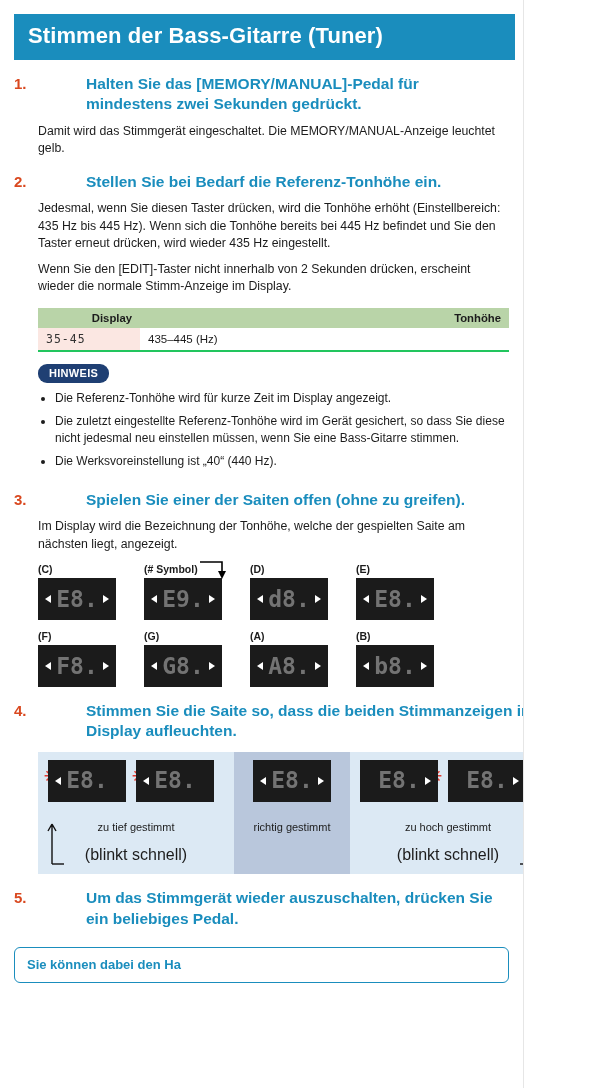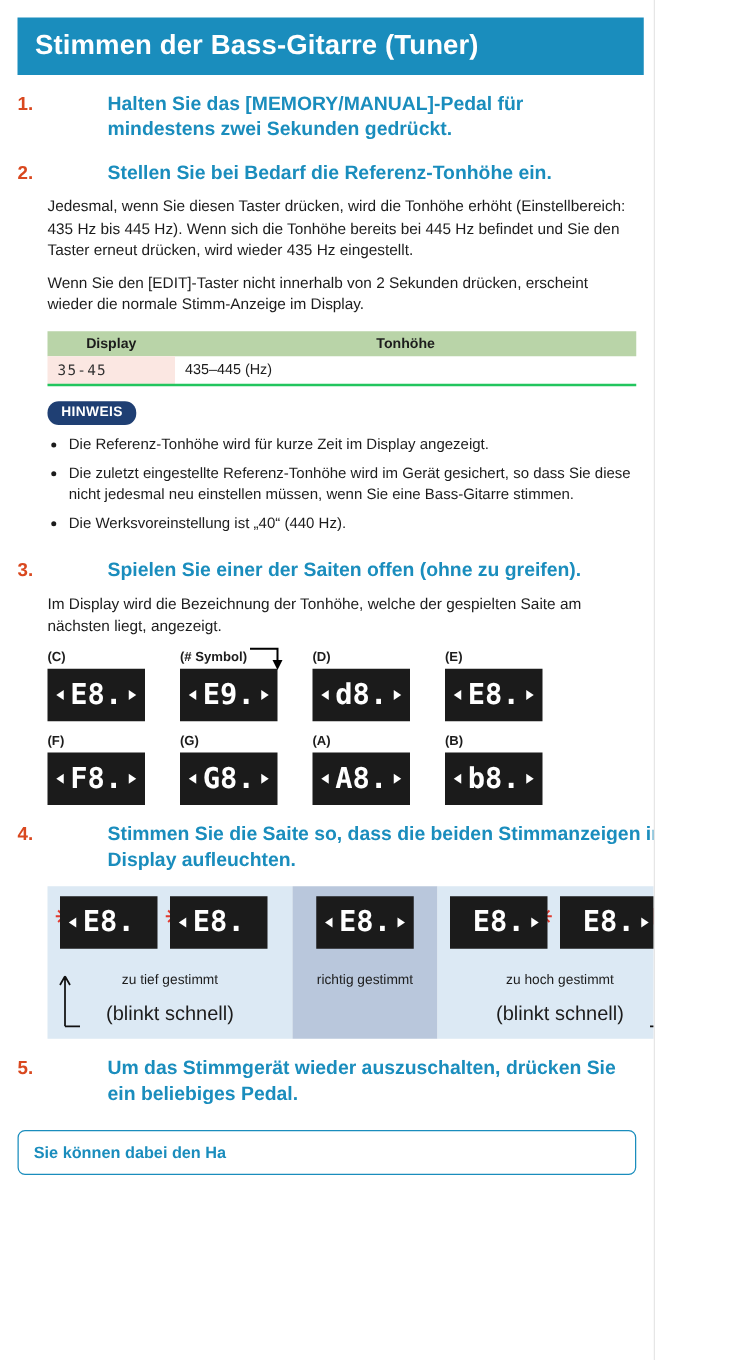--- a/index.html
+++ b/index.html
@@ -77,21 +77,21 @@
   
   table.ref-table {
     margin-top: 12px;
     border-collapse: collapse;
     width: 100%;
     font-size: 11.5px;
   }
   table.ref-table th {
     background: #b9d4a8;
     color: #1c1c1c;
-    text-align: center;
+    text-align: right;
     font-weight: bold;
     padding: 4px 8px;
     font-size: 11.3px;
   }
   table.ref-table th.c1 { width: 86px; }
   table.ref-table td {
     padding: 4px 8px;
     border-bottom: 2px solid #22c55e;
     color: #1c1c1c;
   }
@@ -140,21 +140,21 @@
     width: 78px;
     height: 42px;
     background: #1b1b1b;
     display: flex;
     align-items: center;
     justify-content: center;
     position: relative;
   }
   .lcd-chars {
     font-family: "DejaVu Sans Mono", monospace;
-    color: #ffffff;
+    color: #737373;
     font-size: 23px;
     font-weight: bold;
     letter-spacing: 0px;
     line-height: 1;
   }
   .arrow-l, .arrow-r {
     position: absolute;
     top: 50%;
     transform: translateY(-50%);
     width: 0; height: 0;
@@ -240,20 +240,21 @@
 <div class="page">
 
   <div class="title-bar">Stimmen der Bass-Gitarre (Tuner)</div>
 
   <div class="content">
 
     <div class="step">
       <div class="step-num">1.</div>
       <div class="step-body">
         <div class="step-head">Halten Sie das [MEMORY/MANUAL]-Pedal für mindestens zwei Sekunden gedrückt.</div>
+        <div class="para">Damit wird das Stimmgerät eingeschaltet. Die MEMORY/MANUAL-Anzeige leuchtet gelb.</div>
       </div>
     </div>
 
     <div class="step">
       <div class="step-num">2.</div>
       <div class="step-body">
         <div class="step-head">Stellen Sie bei Bedarf die Referenz-Tonhöhe ein.</div>
         <div class="para">Jedesmal, wenn Sie diesen Taster drücken, wird die Tonhöhe erhöht (Einstellbereich: 435 Hz bis 445 Hz). Wenn sich die Tonhöhe bereits bei 445 Hz befindet und Sie den Taster erneut drücken, wird wieder 435 Hz eingestellt.</div>
         <div class="para">Wenn Sie den [EDIT]-Taster nicht innerhalb von 2 Sekunden drücken, erscheint wieder die normale Stimm-Anzeige im Display.</div>
 

